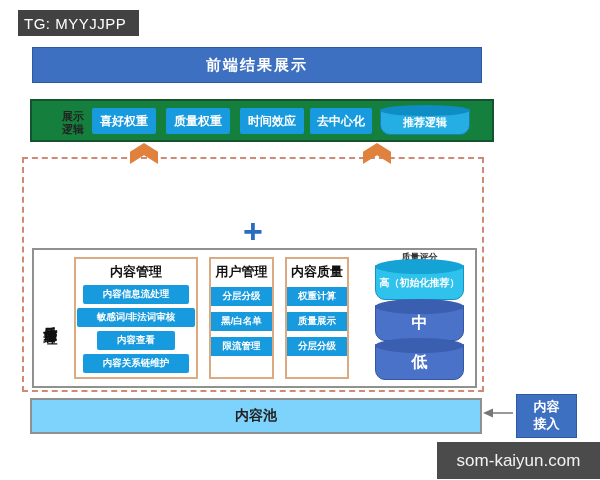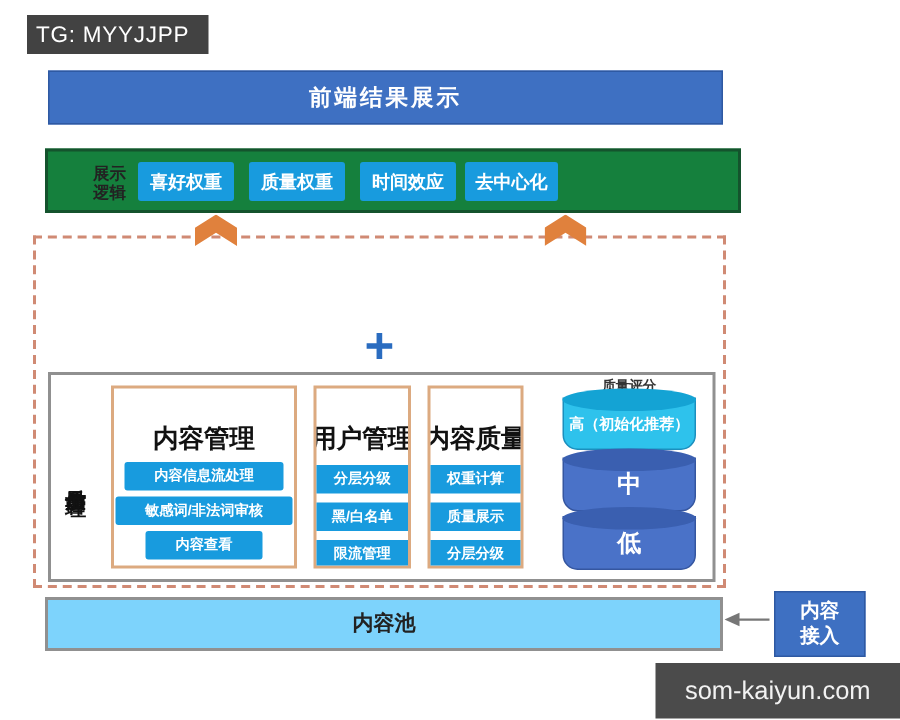--- a/index.html
+++ b/index.html
@@ -57,21 +57,21 @@
 
   .qm-box { position:absolute; left:32px; top:248px; width:445px; height:140px;
     border:2px solid #909090; background:#fff; }
   .qm-label { position:absolute; left:8px; top:50%; transform:translateY(-50%);
     writing-mode:vertical-rl; text-orientation:upright; font-size:14px; font-weight:bold;
     letter-spacing:2px; color:#111; }
 
   .group { position:absolute; top:7px; height:122px; border:2px solid #dcaa80; background:#fff;
     display:flex; flex-direction:column; align-items:center; overflow:hidden; }
   .g0 { left:40px; width:124px; } .g1 { left:175px; width:65px; } .g2 { left:251px; width:64px; }
-  .g-title { font-size:17px; font-weight:bold; color:#111; margin-top:22px; white-space:nowrap; }
+  .g-title { font-size:13px; font-weight:bold; color:#111; margin-top:4px; white-space:nowrap; }
   .g-item { background:#189bde; color:#fff; font-weight:bold; font-size:9.5px;
     padding:3px 20px; border-radius:2px; margin-top:6px; white-space:nowrap; }
   .g0 .g-item { margin-top:4px; }
 
   .score-label { position:absolute; left:341px; top:1px; width:89px; text-align:center;
     font-size:9px; font-weight:bold; color:#333; }
   .sc { left:341px; width:89px; }
   .sc0 { top:15px; height:35px; font-size:10px; }
   .sc1 { top:55px; height:36px; font-size:16px; }
   .sc2 { top:94px; height:36px; font-size:16px; }
@@ -98,20 +98,23 @@
   <div class="tg-badge">TG: MYYJJPP</div>
 
   <div class="banner">前端结果展示</div>
 
   <div class="logic-box">
     <div class="logic-label">展示逻辑</div>
     <div class="chip lchip lc0">喜好权重</div>
     <div class="chip lchip lc1">质量权重</div>
     <div class="chip lchip lc2">时间效应</div>
     <div class="chip lchip lc3">去中心化</div>
+    <div class="cyl cyl-cyan logic-cyl">
+      <span>推荐逻辑</span>
+    </div>
   </div>
 
   <div class="dashed-box"></div>
 
   <div class="arrow-up a1"></div>
   <div class="arrow-up a2"></div>
 
 
   <div class="plus">+</div>
 

